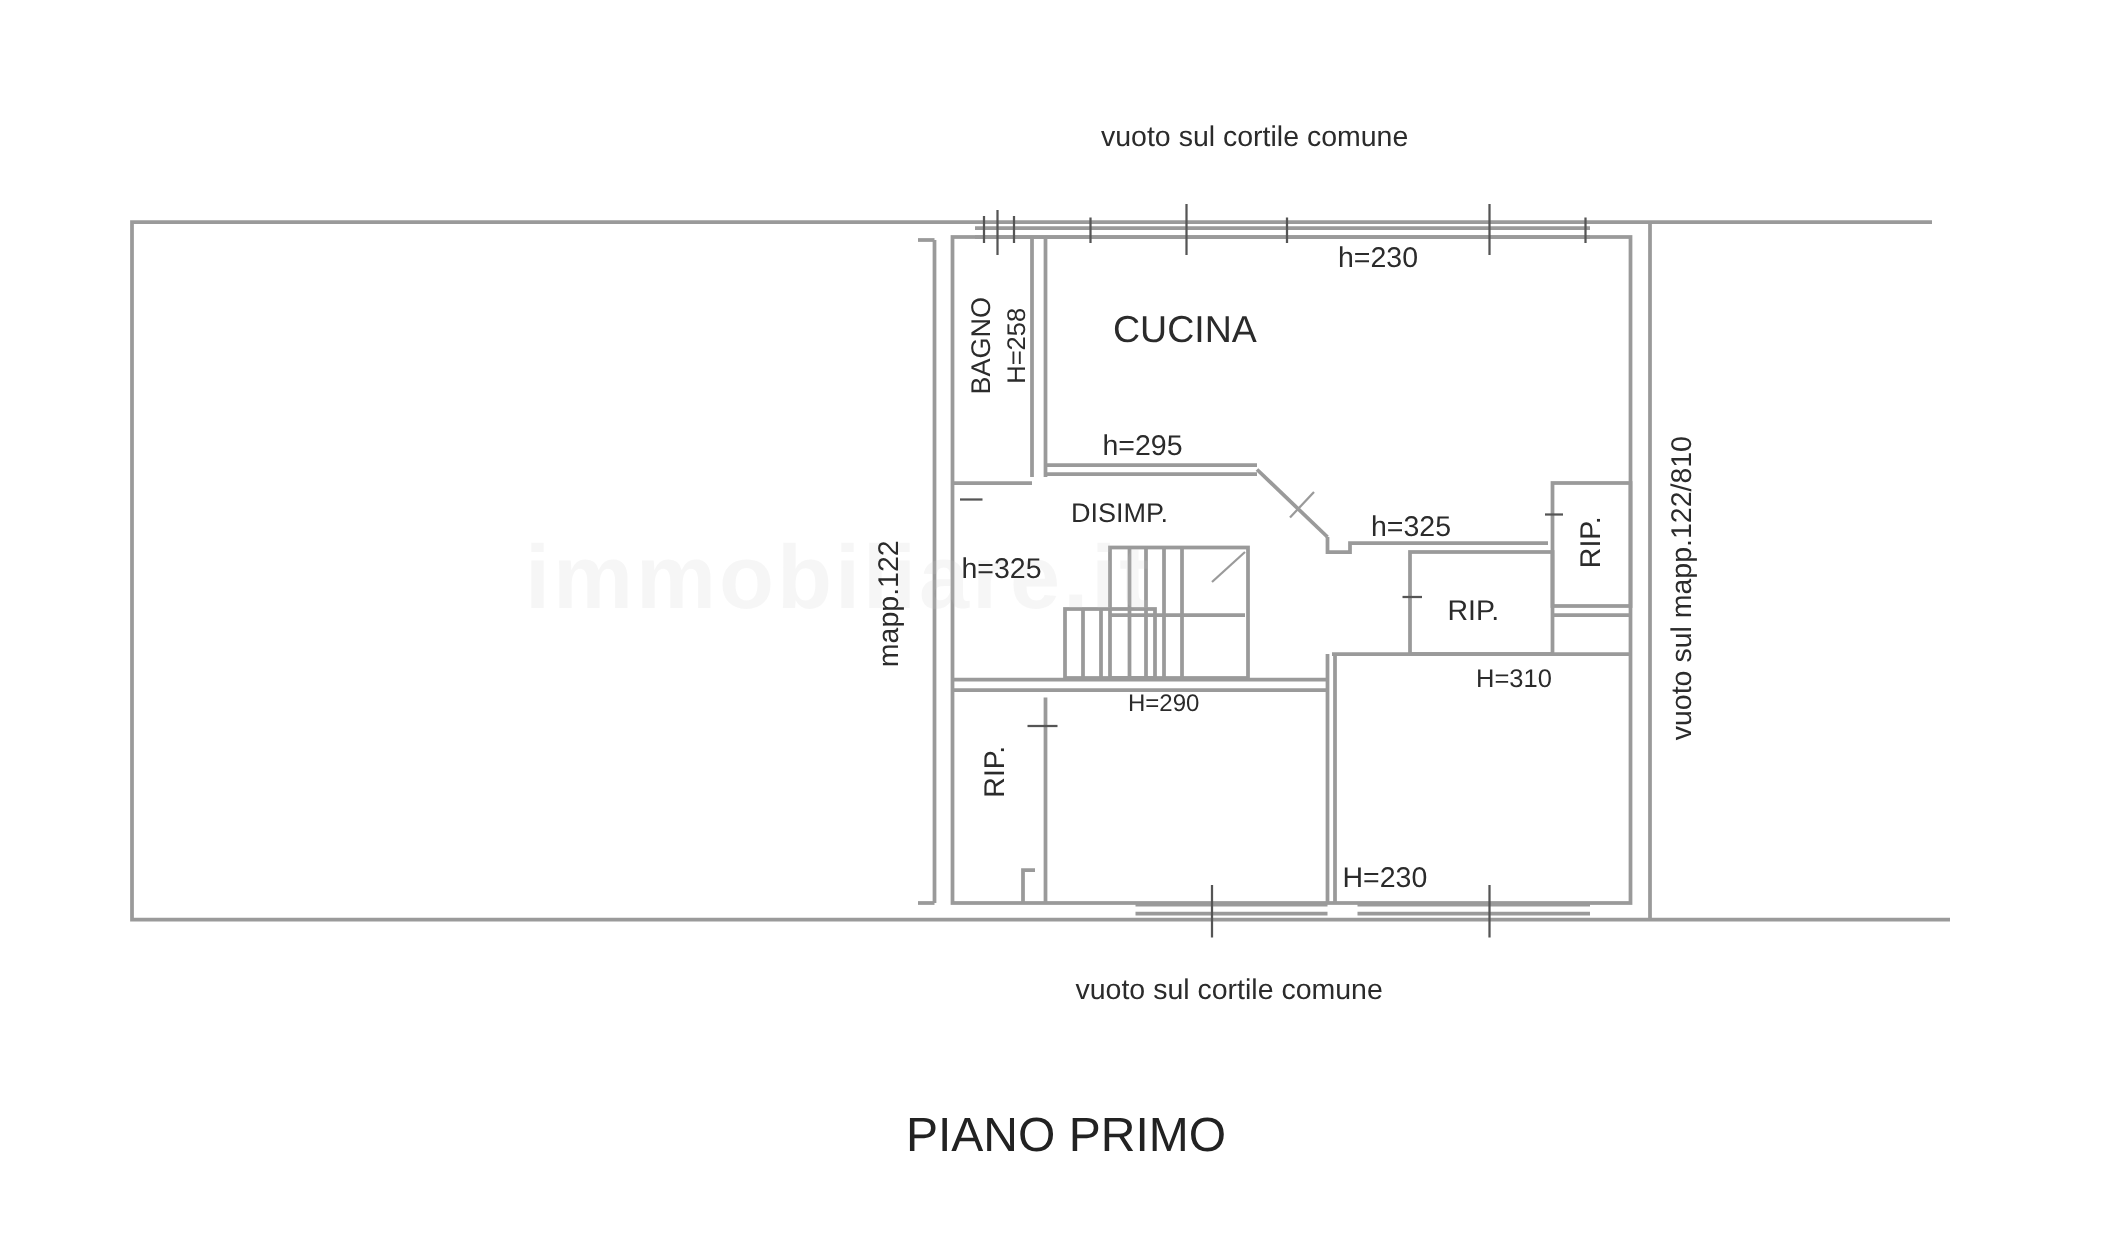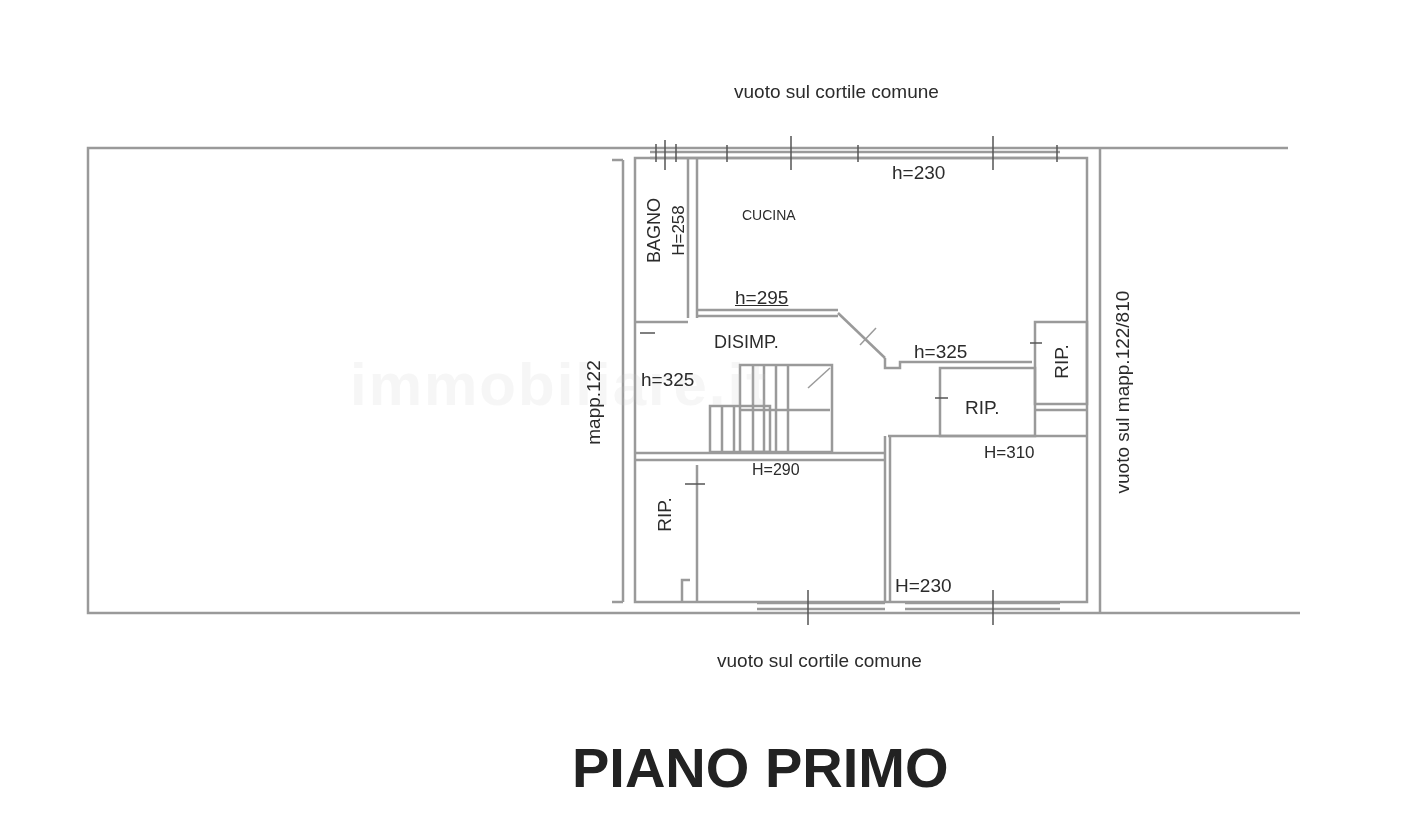--- a/index.html
+++ b/index.html
@@ -101,26 +101,26 @@
 
 <div class="watermark">immobiliare.it</div>
 
 <div class="lbl" style="left:734px; top:82px; font-size:19px;">vuoto sul cortile comune</div>
 <div class="lbl" style="left:717px; top:651px; font-size:19px;">vuoto sul cortile comune</div>
 <div class="lbl rot" style="left:548px; top:393px; width:90px; text-align:center; font-size:19px;">mapp.122</div>
 <div class="lbl rot" style="left:1022px; top:384px; width:200px; text-align:center; font-size:19px;">vuoto sul mapp.122/810</div>
 
 <div class="lbl rot" style="left:622px; top:222px; width:64px; text-align:center; font-size:18px;">BAGNO</div>
 <div class="lbl rot" style="left:646px; top:222px; width:64px; text-align:center; font-size:17px;">H=258</div>
-<div class="lbl" style="left:742px; top:208px; font-size:14px;">CUCINA</div>
+<div class="lbl" style="left:742px; top:208px; font-size:25px;">CUCINA</div>
 <div class="lbl" style="left:892px; top:163px; font-size:19px;">h=230</div>
-<div class="lbl" style="left:735px; top:288px; font-size:19px;text-decoration:underline;">h=295</div>
+<div class="lbl" style="left:735px; top:288px; font-size:19px;">h=295</div>
 <div class="lbl" style="left:714px; top:333px; font-size:18px;">DISIMP.</div>
 <div class="lbl" style="left:641px; top:370px; font-size:19px;">h=325</div>
 <div class="lbl" style="left:914px; top:342px; font-size:19px;">h=325</div>
 <div class="lbl" style="left:965px; top:398px; font-size:19px;">RIP.</div>
 <div class="lbl rot" style="left:1037px; top:352px; width:48px; text-align:center; font-size:19px;">RIP.</div>
 <div class="lbl rot" style="left:640px; top:505px; width:48px; text-align:center; font-size:19px;">RIP.</div>
 <div class="lbl" style="left:752px; top:462px; font-size:16px;">H=290</div>
 <div class="lbl" style="left:984px; top:444px; font-size:17px;">H=310</div>
 <div class="lbl" style="left:895px; top:576px; font-size:19px;">H=230</div>
 
-<div class="lbl" style="left:572px; top:740px; font-size:56px; color:#222;font-weight:bold;">PIANO PRIMO</div>
+<div class="lbl" style="left:604px; top:740px; font-size:32px; color:#222;">PIANO PRIMO</div>
 
 </body></html>

